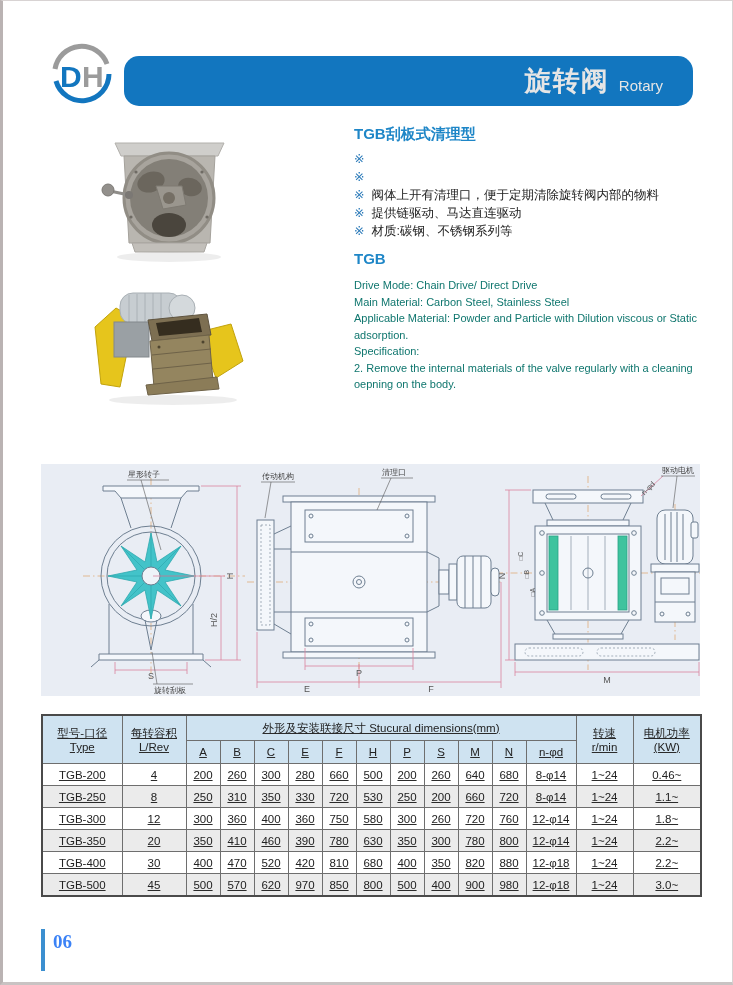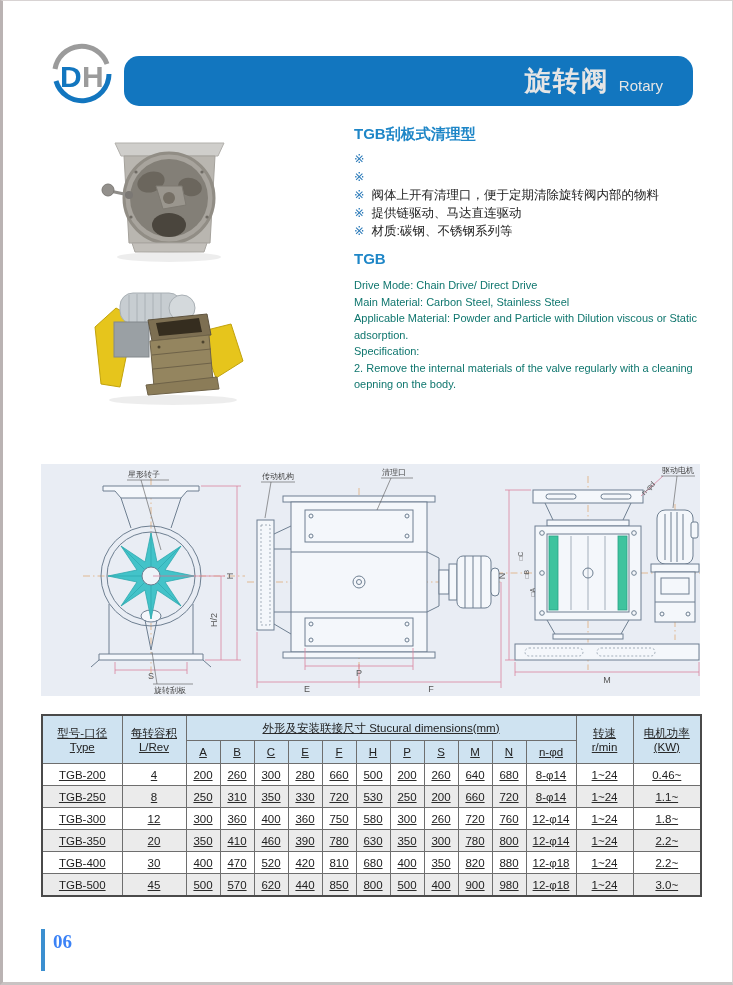--- a/index.html
+++ b/index.html
@@ -434,21 +434,21 @@
             <td>12-φ18</td>
             <td>1~24</td>
             <td>2.2~</td>
           </tr>
           <tr>
             <td>TGB-500</td>
             <td>45</td>
             <td>500</td>
             <td>570</td>
             <td>620</td>
-            <td>440</td>
+            <td>970</td>
             <td>850</td>
             <td>800</td>
             <td>500</td>
             <td>400</td>
             <td>900</td>
             <td>980</td>
             <td>12-φ18</td>
             <td>1~24</td>
             <td>3.0~</td>
           </tr>

